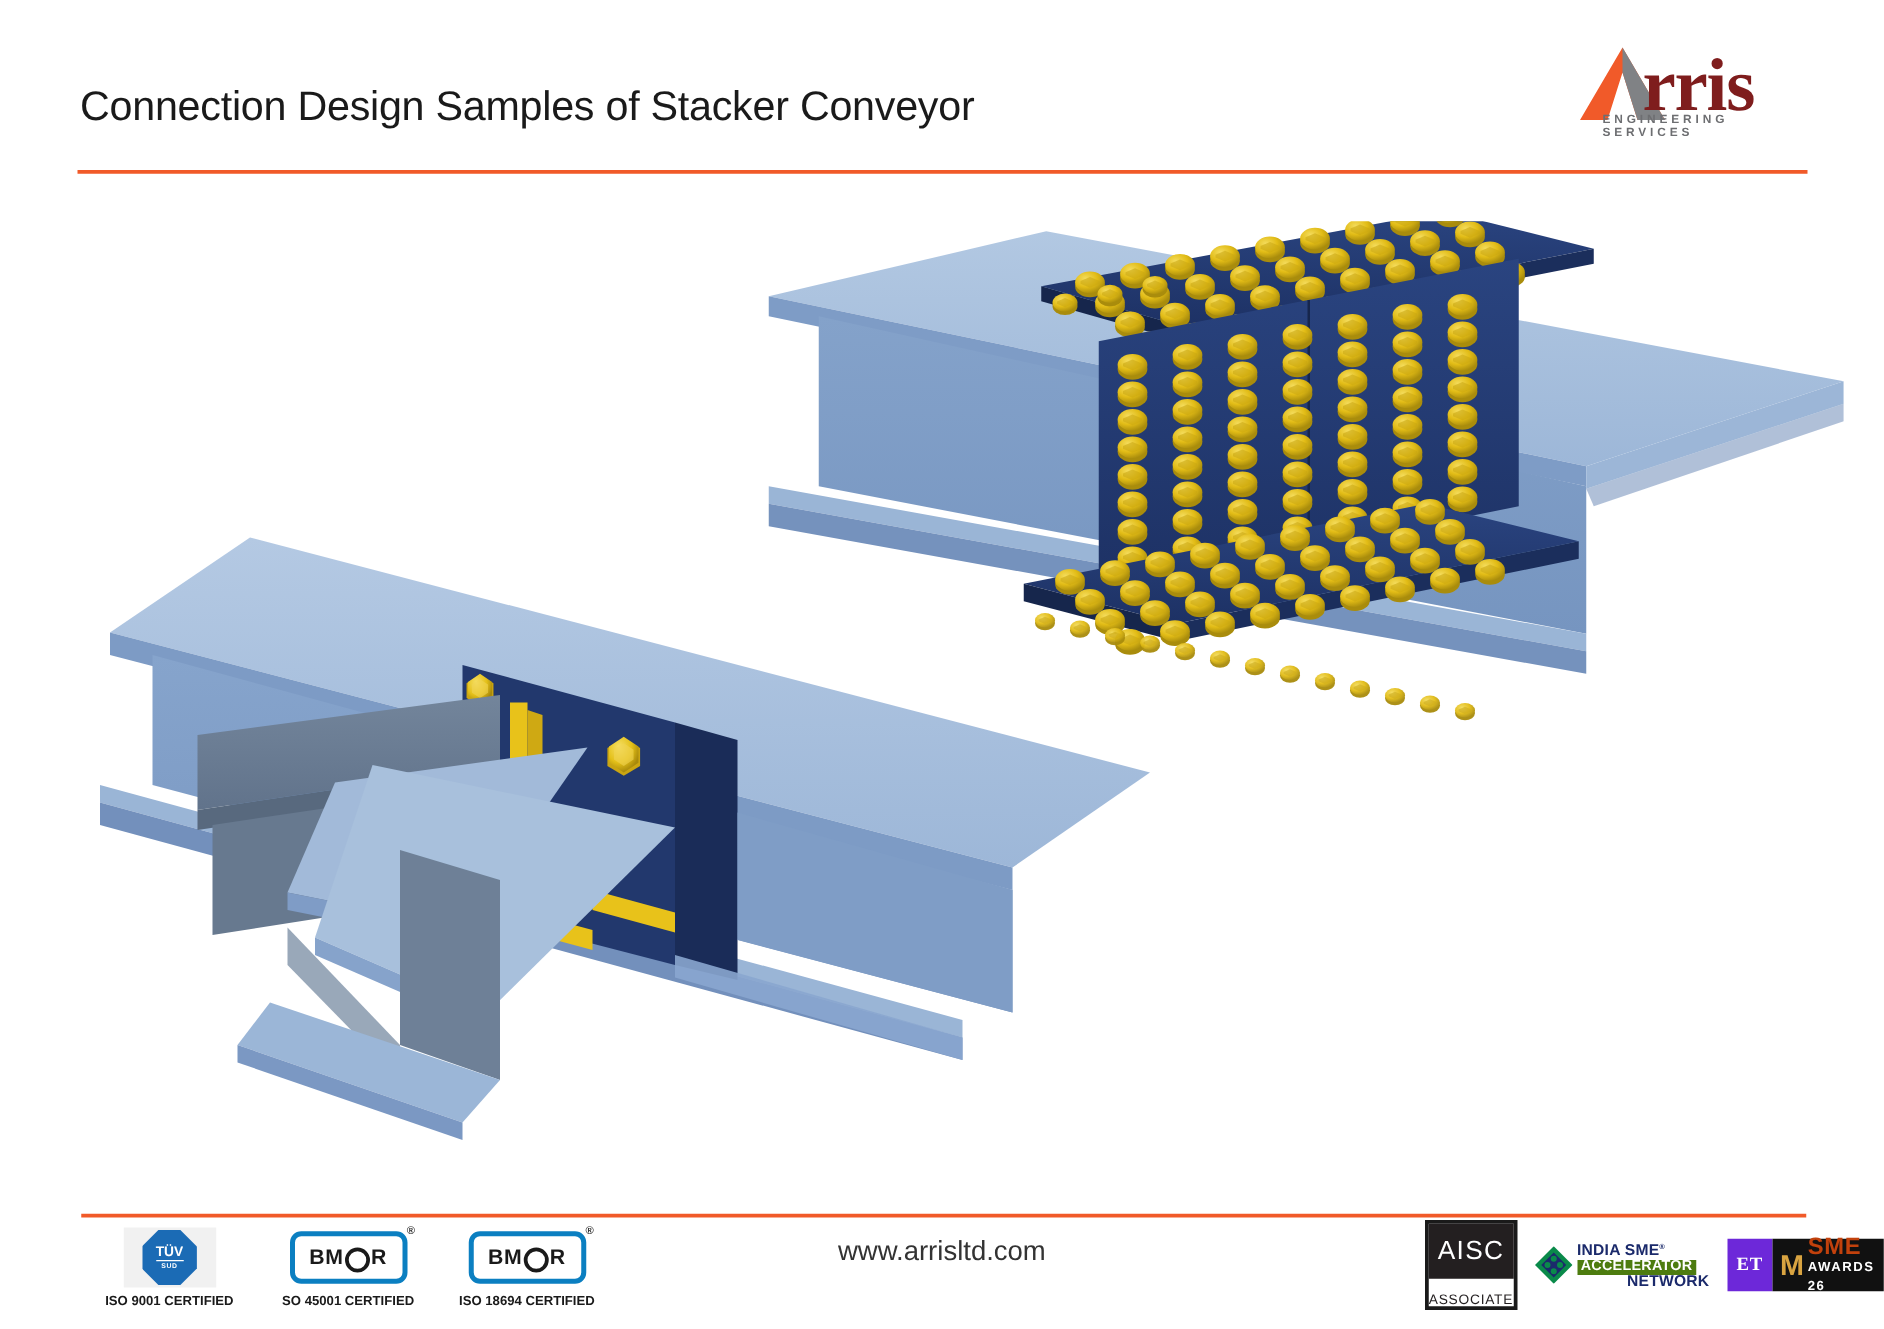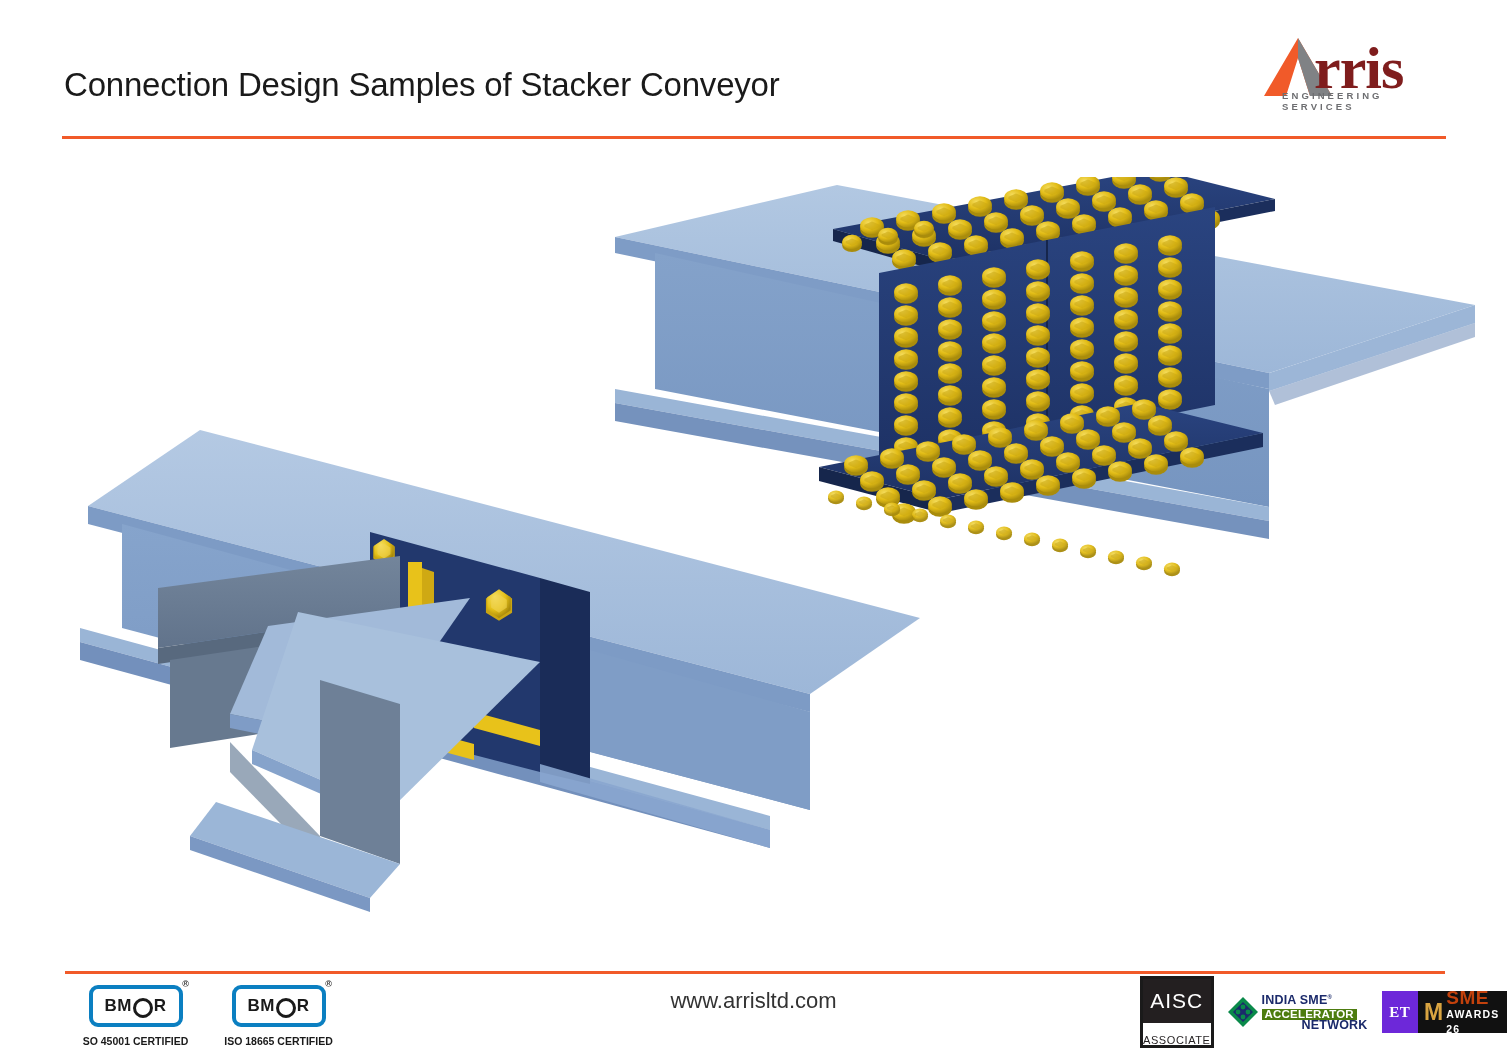--- a/index.html
+++ b/index.html
@@ -446,20 +446,31 @@
     </svg>
   </div>
 </div>
 
 <div id="footer">
   <div id="footer-rule"></div>
 
   <a id="website" href="#" style="text-decoration:none;color:#333;">www.arrisltd.com</a>
 
   <div class="cert-group">
+    <div class="cert">
+      <div class="cert-badge">
+        <div class="tuv-wrap">
+          <div class="tuv-oct">
+            <div class="tuv-t1">TÜV</div>
+            <div class="tuv-t2">SUD</div>
+          </div>
+        </div>
+      </div>
+      <div class="cert-label">ISO 9001 CERTIFIED</div>
+    </div>
 
     <div class="cert">
       <div class="cert-badge">
         <div class="bmqr">
             <span>BM</span>
             <span class="q-glyph"></span>
             <span>R</span>
             <span class="reg">®</span>
           </div>
       </div>
@@ -468,21 +479,21 @@
 
     <div class="cert">
       <div class="cert-badge">
         <div class="bmqr">
             <span>BM</span>
             <span class="q-glyph"></span>
             <span>R</span>
             <span class="reg">®</span>
           </div>
       </div>
-      <div class="cert-label">ISO 18665 CERTIFIED</div>
+      <div class="cert-label">ISO 18694 CERTIFIED</div>
     </div>
   </div>
 
   <div class="accred">
     <div class="aisc">
       <div class="aisc-top">AISC</div>
       <div class="aisc-bot">ASSOCIATE</div>
     </div>
 
     <div class="isan">

